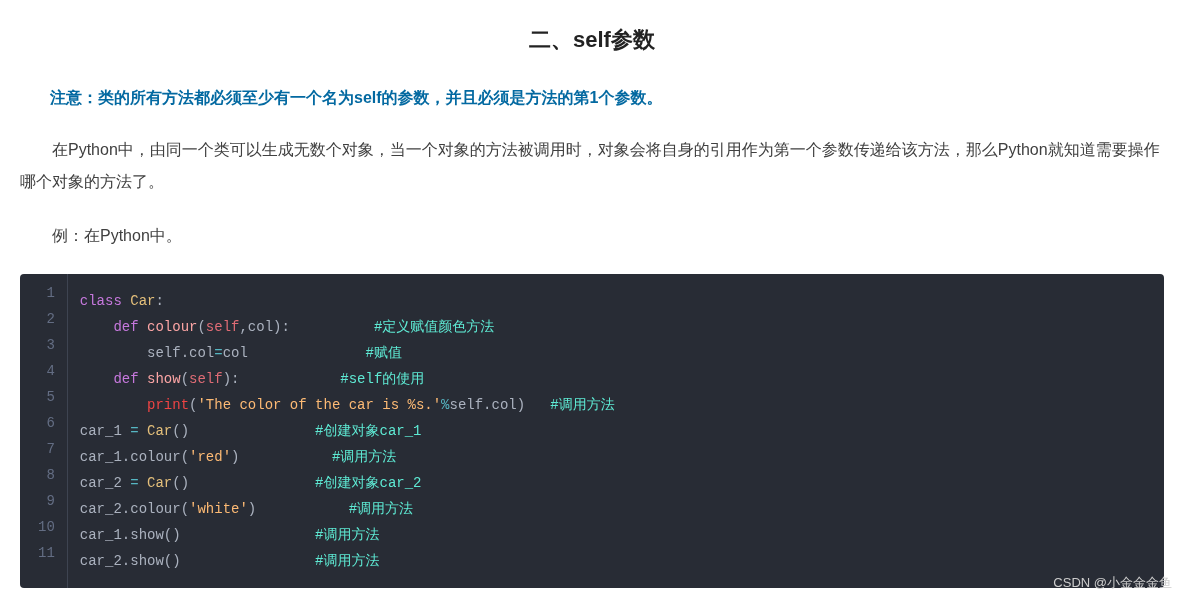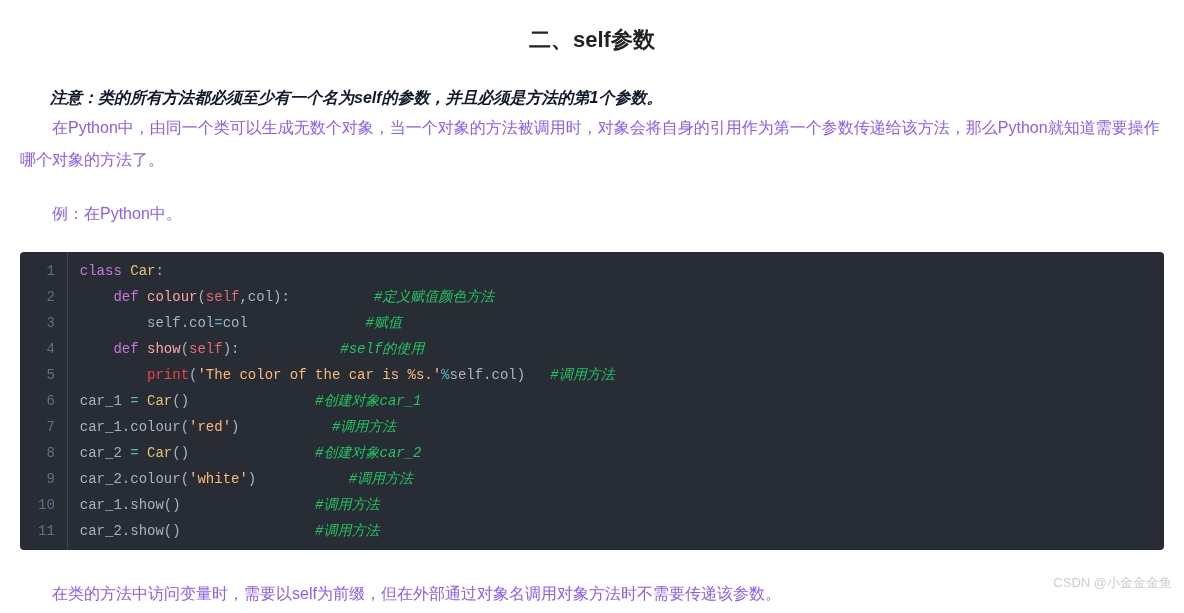--- a/index.html
+++ b/index.html
@@ -12,29 +12,29 @@
       line-height: 1.8;
     }
     .section-title {
       font-size: 22px;
       font-weight: bold;
       color: #222;
       margin-bottom: 24px;
       text-align: center;
     }
     .note {
-      font-style: italic;
       font-weight: bold;
-      color: #0f172a;
+      color: #0369a1;
+      margin-bottom: 22px;
       padding-left: 30px;
     }
     .paragraph {
       text-indent: 2em;
       margin-bottom: 22px;
-      color: #8b5cf6;
+      color: #404040;
       line-height: 2;
     }
     .code-block {
       background: #282c35;
       border-radius: 4px;
       overflow: hidden;
       margin-bottom: 28px;
     }
     .code-table {
       width: 100%;
@@ -49,34 +49,34 @@
     .line-numbers {
       color: #636d83;
       text-align: right;
       padding: 6px 12px 6px 18px;
       user-select: none;
       width: 1%;
       white-space: nowrap;
       border-right: 1px solid #3e4451;
     }
     .code-content {
-      padding: 6px 12px;
+      padding: 14px 12px;
       color: #abb2bf;
     }
     .code-line {
       white-space: pre;
     }
     .tok-keyword { color: #c678dd; }
     .tok-name { color: #e5c07b; }
     .tok-self { color: #e06c75; }
     .tok-punct { color: #abb2bf; }
     .tok-builtin { color: #ef4444; }
     .tok-string { color: #fdba74; }
     .tok-op { color: #56b6c2; }
-    .tok-comment { color: #22c55e; font-style: italic; }
+    .tok-comment { color: #5eead4; }
     .tok-var { color: #abb2bf; }
     .tok-func { color: #fca5a5; }
     .watermark {
       position: fixed;
       bottom: 19px;
       right: 12px;
       color: #ccc;
       font-size: 13px;
     }
   </style>

